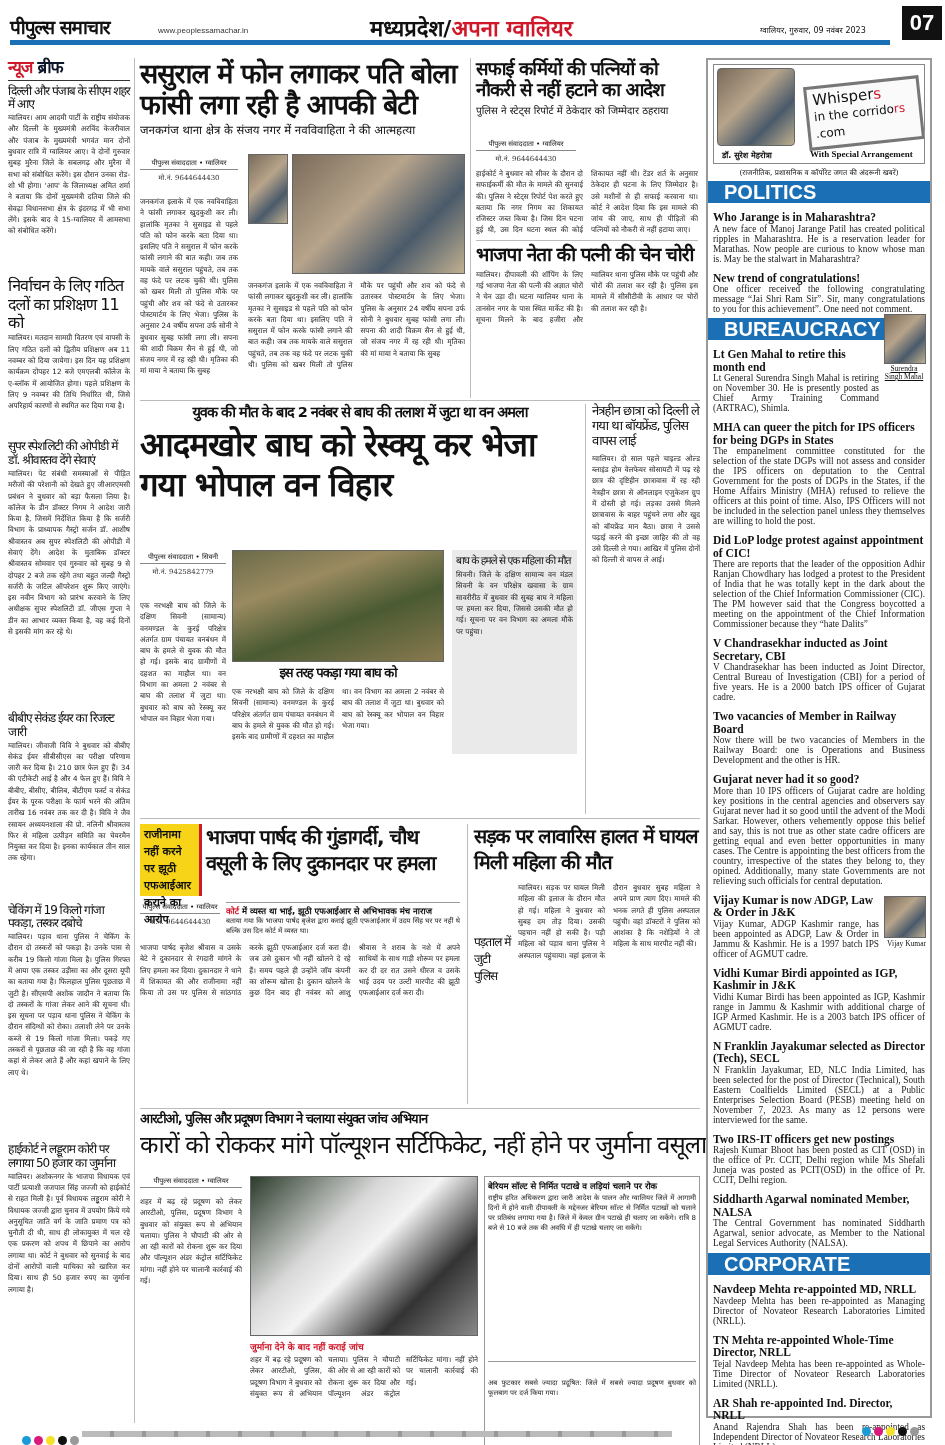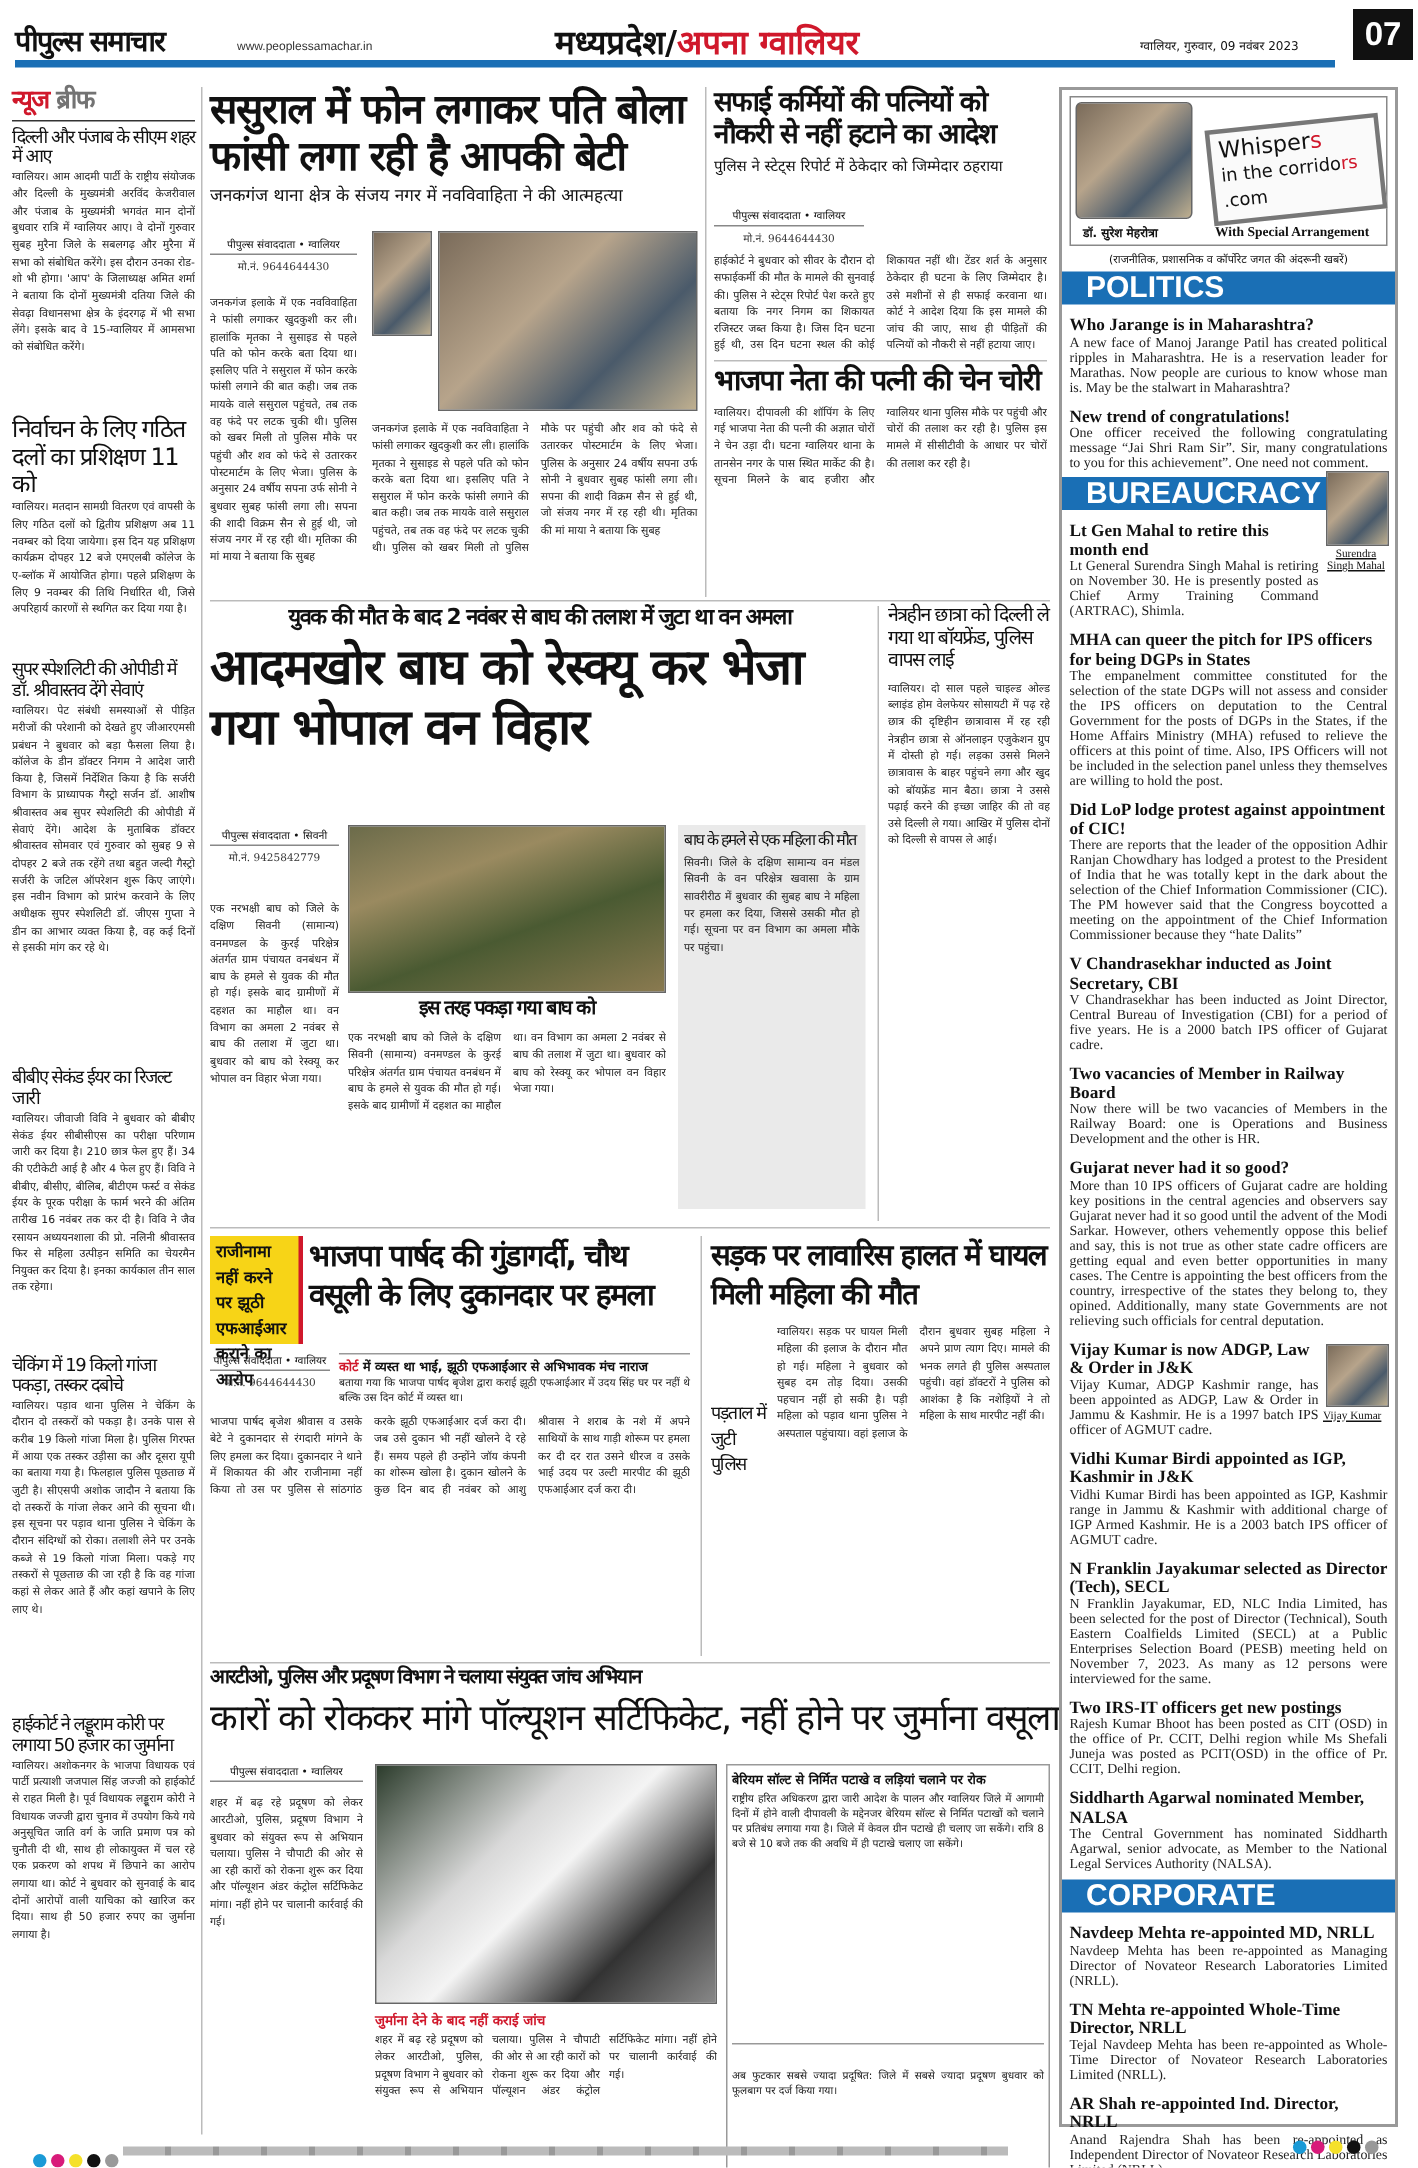--- a/index.html
+++ b/index.html
@@ -37,21 +37,21 @@
 <div class="abs masthead">
   <div class="abs logo">पीपुल्स समाचार</div>
   <div class="abs site">www.peoplessamachar.in</div>
   <div class="abs sect"><span>मध्यप्रदेश/</span><span class="red">अपना ग्वालियर</span></div>
   <div class="abs date">ग्वालियर, गुरुवार, 09 नवंबर 2023</div>
   <div class="abs pageno">07</div>
 </div>
 <div class="abs bluebar"></div>
 
 <div class="abs" style="left:8px;top:58px;width:122px;height:1365px;">
-  <div class="hl" style="font-size:17px;border-bottom:1px solid #333;padding-bottom:2px"><span style="color:#d0182b">न्यूज</span> <span style="color:#737373">ब्रीफ</span></div>
+  <div class="hl" style="font-size:17px;border-bottom:1px solid #333;padding-bottom:2px"><span style="color:#d0182b">न्यूज</span> <span style="color:#0f172a">ब्रीफ</span></div>
   <div>
     <div class="hl" style="font-size:12px;margin-top:4px;font-weight:normal">दिल्ली और पंजाब के सीएम शहर में आए</div>
     <div class="body" style="height:165px;overflow:hidden">ग्वालियर। आम आदमी पार्टी के राष्ट्रीय संयोजक और दिल्ली के मुख्यमंत्री अरविंद केजरीवाल और पंजाब के मुख्यमंत्री भगवंत मान दोनों बुधवार रात्रि में ग्वालियर आए। वे दोनों गुरुवार सुबह मुरैना जिले के सबलगढ़ और मुरैना में सभा को संबोधित करेंगे। इस दौरान उनका रोड-शो भी होगा। 'आप' के जिलाध्यक्ष अमित शर्मा ने बताया कि दोनों मुख्यमंत्री दतिया जिले की सेवढ़ा विधानसभा क्षेत्र के इंदरगढ़ में भी सभा लेंगे। इसके बाद वे 15-ग्वालियर में आमसभा को संबोधित करेंगे।</div>
   </div>
   <div>
     <div class="hl" style="font-size:16px;margin-top:0;font-weight:normal">निर्वाचन के लिए गठित दलों का प्रशिक्षण 11 को</div>
     <div class="body" style="height:104px;overflow:hidden">ग्वालियर। मतदान सामग्री वितरण एवं वापसी के लिए गठित दलों को द्वितीय प्रशिक्षण अब 11 नवम्बर को दिया जायेगा। इस दिन यह प्रशिक्षण कार्यक्रम दोपहर 12 बजे एमएलबी कॉलेज के ए-ब्लॉक में आयोजित होगा। पहले प्रशिक्षण के लिए 9 नवम्बर की तिथि निर्धारित थी, जिसे अपरिहार्य कारणों से स्थगित कर दिया गया है।</div>
   </div>
   <div>
     <div class="hl" style="font-size:12px;margin-top:4px;font-weight:normal">सुपर स्पेशलिटी की ओपीडी में डॉ. श्रीवास्तव देंगे सेवाएं</div>
@@ -107,21 +107,21 @@
   <div class="hl" style="font-size:14.5px;text-align:center">युवक की मौत के बाद 2 नवंबर से बाघ की तलाश में जुटा था वन अमला</div>
   <div class="hl" style="font-size:33px;line-height:40px;margin-top:4px">आदमखोर बाघ को रेस्क्यू कर भेजा गया भोपाल वन विहार</div>
   <div class="abs" style="left:0;top:148px;width:86px">
     <div class="byline">पीपुल्स संवाददाता • सिवनी</div>
     <div class="mob">मो.नं. 9425842779</div>
   </div>
   <div class="abs photo tigerphoto" style="left:92px;top:146px;width:212px;height:112px"></div>
   <div class="abs hl" style="left:92px;top:262px;width:212px;text-align:center;font-size:13px">इस तरह पकड़ा गया बाघ को</div>
   <div class="abs body" style="left:0;top:196px;width:86px;height:212px;overflow:hidden">एक नरभक्षी बाघ को जिले के दक्षिण सिवनी (सामान्य) वनमण्डल के कुरई परिक्षेत्र अंतर्गत ग्राम पंचायत वनबंधन में बाघ के हमले से युवक की मौत हो गई। इसके बाद ग्रामीणों में दहशत का माहौल था। वन विभाग का अमला 2 नवंबर से बाघ की तलाश में जुटा था। बुधवार को बाघ को रेस्क्यू कर भोपाल वन विहार भेजा गया।</div>
   <div class="abs body" style="left:92px;top:282px;width:212px;height:126px;overflow:hidden;column-count:2;column-gap:8px">एक नरभक्षी बाघ को जिले के दक्षिण सिवनी (सामान्य) वनमण्डल के कुरई परिक्षेत्र अंतर्गत ग्राम पंचायत वनबंधन में बाघ के हमले से युवक की मौत हो गई। इसके बाद ग्रामीणों में दहशत का माहौल था। वन विभाग का अमला 2 नवंबर से बाघ की तलाश में जुटा था। बुधवार को बाघ को रेस्क्यू कर भोपाल वन विहार भेजा गया।</div>
-  <div class="abs graybox" style="left:312px;top:146px;width:125px;height:256px">
+  <div class="abs graybox" style="left:312px;top:146px;width:125px;height:204px">
     <div class="hl" style="font-size:10.5px;font-weight:normal">बाघ के हमले से एक महिला की मौत</div>
     <div class="body" style="margin-top:3px;height:220px;overflow:hidden">सिवनी। जिले के दक्षिण सामान्य वन मंडल सिवनी के वन परिक्षेत्र खवासा के ग्राम सावरीरीठ में बुधवार की सुबह बाघ ने महिला पर हमला कर दिया, जिससे उसकी मौत हो गई। सूचना पर वन विभाग का अमला मौके पर पहुंचा।</div>
   </div>
 </div>
 <div class="abs vline" style="left:585px;top:404px;height:410px"></div>
 
 <div class="abs" style="left:592px;top:404px;width:108px;height:410px">
   <div class="hl" style="font-size:13px;font-weight:normal">नेत्रहीन छात्रा को दिल्ली ले गया था बॉयफ्रेंड, पुलिस वापस लाई</div>
   <div class="body" style="margin-top:4px;height:340px;overflow:hidden">ग्वालियर। दो साल पहले चाइल्ड ओल्ड ब्लाइंड होम वेलफेयर सोसायटी में पढ़ रहे छात्र की दृष्टिहीन छात्रावास में रह रही नेत्रहीन छात्रा से ऑनलाइन एजुकेशन ग्रुप में दोस्ती हो गई। लड़का उससे मिलने छात्रावास के बाहर पहुंचने लगा और खुद को बॉयफ्रेंड मान बैठा। छात्रा ने उससे पढ़ाई करने की इच्छा जाहिर की तो वह उसे दिल्ली ले गया। आखिर में पुलिस दोनों को दिल्ली से वापस ले आई।</div>
 </div>
@@ -197,21 +197,21 @@
   <div class="rh">Did LoP lodge protest against appointment of CIC!</div>
   <div class="rb">There are reports that the leader of the opposition Adhir Ranjan Chowdhary has lodged a protest to the President of India that he was totally kept in the dark about the selection of the Chief Information Commissioner (CIC). The PM however said that the Congress boycotted a meeting on the appointment of the Chief Information Commissioner because they “hate Dalits”</div>
   <div class="rh">V Chandrasekhar inducted as Joint Secretary, CBI</div>
   <div class="rb">V Chandrasekhar has been inducted as Joint Director, Central Bureau of Investigation (CBI) for a period of five years. He is a 2000 batch IPS officer of Gujarat cadre.</div>
   <div class="rh">Two vacancies of Member in Railway Board</div>
   <div class="rb">Now there will be two vacancies of Members in the Railway Board: one is Operations and Business Development and the other is HR.</div>
   <div class="rh">Gujarat never had it so good?</div>
   <div class="rb">More than 10 IPS officers of Gujarat cadre are holding key positions in the central agencies and observers say Gujarat never had it so good until the advent of the Modi Sarkar. However, others vehemently oppose this belief and say, this is not true as other state cadre officers are getting equal and even better opportunities in many cases. The Centre is appointing the best officers from the country, irrespective of the states they belong to, they opined. Additionally, many state Governments are not relieving such officials for central deputation.</div>
   <div style="position:relative">
     <div class="abs photo" style="right:-1px;top:2px;width:42px;height:42px"></div>
-    <div class="abs" style="right:-1px;top:45px;width:44px;font-family:'Liberation Serif',serif;font-size:7.5px;text-align:left;text-decoration:underline">Vijay Kumar</div>
+    <div class="abs" style="right:-1px;top:45px;width:44px;font-family:'Liberation Serif',serif;font-size:7.5px;text-align:right;">Vijay Kumar</div>
     <div class="rh" style="margin-right:46px">Vijay Kumar is now ADGP, Law &amp; Order in J&amp;K</div>
     <div class="rb" style="margin-right:46px">Vijay Kumar, ADGP Kashmir range, has been appointed as ADGP, Law &amp; Order in Jammu &amp; Kashmir. He is a 1997 batch IPS officer of AGMUT cadre.</div>
   </div>
   <div class="rh">Vidhi Kumar Birdi appointed as IGP, Kashmir in J&amp;K</div>
   <div class="rb">Vidhi Kumar Birdi has been appointed as IGP, Kashmir range in Jammu &amp; Kashmir with additional charge of IGP Armed Kashmir. He is a 2003 batch IPS officer of AGMUT cadre.</div>
   <div class="rh">N Franklin Jayakumar selected as Director (Tech), SECL</div>
   <div class="rb">N Franklin Jayakumar, ED, NLC India Limited, has been selected for the post of Director (Technical), South Eastern Coalfields Limited (SECL) at a Public Enterprises Selection Board (PESB) meeting held on November 7, 2023. As many as 12 persons were interviewed for the same.</div>
   <div class="rh">Two IRS-IT officers get new postings</div>
   <div class="rb">Rajesh Kumar Bhoot has been posted as CIT (OSD) in the office of  Pr. CCIT, Delhi region while Ms Shefali Juneja was posted as PCIT(OSD) in the office of Pr. CCIT, Delhi region.</div>
   <div class="rh">Siddharth Agarwal nominated Member, NALSA</div>

